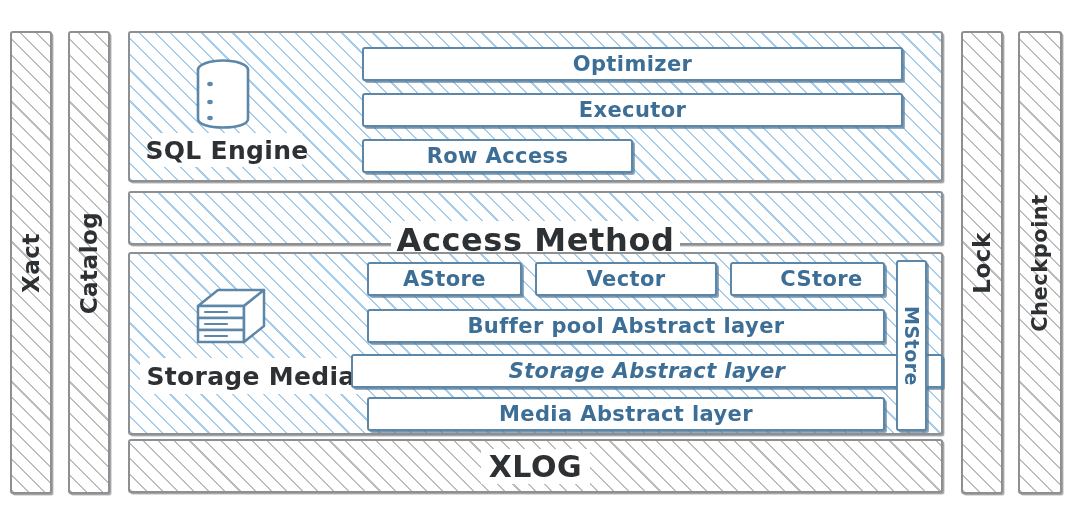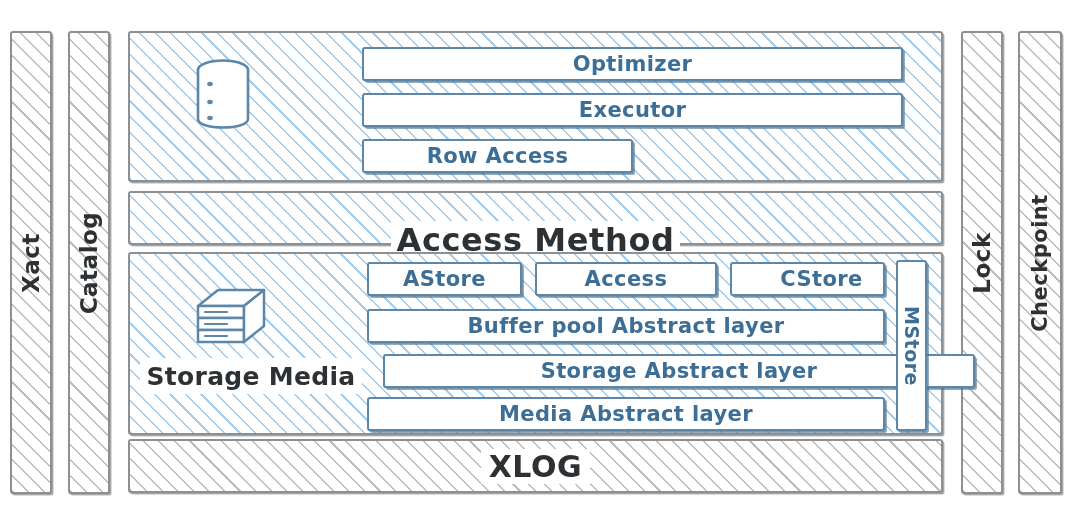--- a/index.html
+++ b/index.html
@@ -155,20 +155,21 @@
           <path d="M8 48 L8 62 C8 67.3 19.2 70.5 33 70.5 C46.8 70.5 58 67.3 58 62 L58 48"></path>
         </g>
         <g fill="#5d87a8">
           <ellipse cx="20" cy="27" rx="2.8" ry="2.2"></ellipse>
           <ellipse cx="20" cy="45" rx="2.8" ry="2.2"></ellipse>
           <ellipse cx="20" cy="61" rx="2.8" ry="2.2"></ellipse>
         </g>
       </svg>
     </div>
 
+    <div class="engine-chip" style="left:22px; top:100px; width:150px; height:34px;">SQL Engine</div>
 
     <div class="blue-box center" style="left:232px; top:14px; width:541px; height:34px;">
       <span class="lbl-blue" style="font-size:21px;">Optimizer</span>
     </div>
 
     <div class="blue-box center" style="left:232px; top:106px; width:271px; height:34px;">
       <span class="lbl-blue" style="font-size:21px;">Row Access</span>
     </div>
 
     <div class="blue-box center" style="left:232px; top:60px; width:541px; height:34px;">
@@ -203,32 +204,32 @@
       </svg>
     </div>
 
     <div class="engine-chip" style="left:10px; top:104px; width:222px; height:36px;">Storage Media</div>
 
     <div class="blue-box center" style="left:237px; top:8px; width:155px; height:34px;">
       <span class="lbl-blue" style="font-size:21px;">AStore</span>
     </div>
 
     <div class="blue-box center" style="left:405px; top:8px; width:182px; height:34px;">
-      <span class="lbl-blue" style="font-size:21px;">Access</span>
+      <span class="lbl-blue" style="font-size:21px;">Vector</span>
     </div>
 
     <div class="blue-box center" style="left:600px; top:8px; width:155px; height:34px;padding-left:28px;">
       <span class="lbl-blue" style="font-size:21px;">CStore</span>
     </div>
 
     <div class="blue-box center" style="left:237px; top:55px; width:518px; height:34px;">
       <span class="lbl-blue" style="font-size:21px;">Buffer pool Abstract layer</span>
     </div>
 
-    <div class="blue-box center" style="left:253px; top:100px; width:592px; height:34px;">
+    <div class="blue-box center" style="left:221px; top:100px; width:592px; height:34px;font-style:italic;">
       <span class="lbl-blue" style="font-size:21px;">Storage Abstract layer</span>
     </div>
 
     <div class="blue-box center" style="left:237px; top:143px; width:518px; height:34px;">
       <span class="lbl-blue" style="font-size:21px;">Media Abstract layer</span>
     </div>
 
     <div class="blue-box" style="left:766px; top:6px; width:31px; height:171px;">
       <span class="mstore-label">MStore</span>
     </div>

